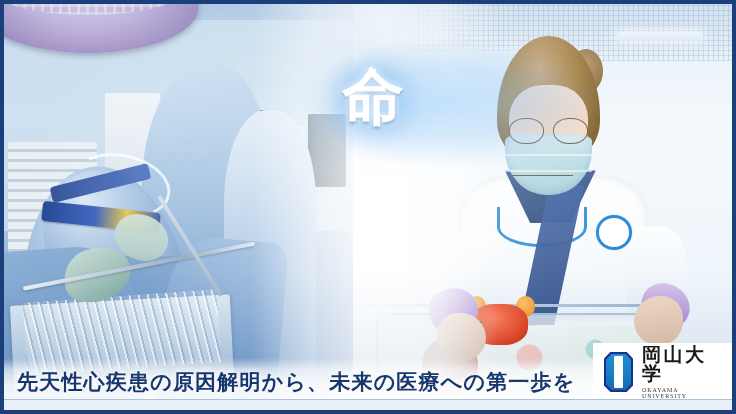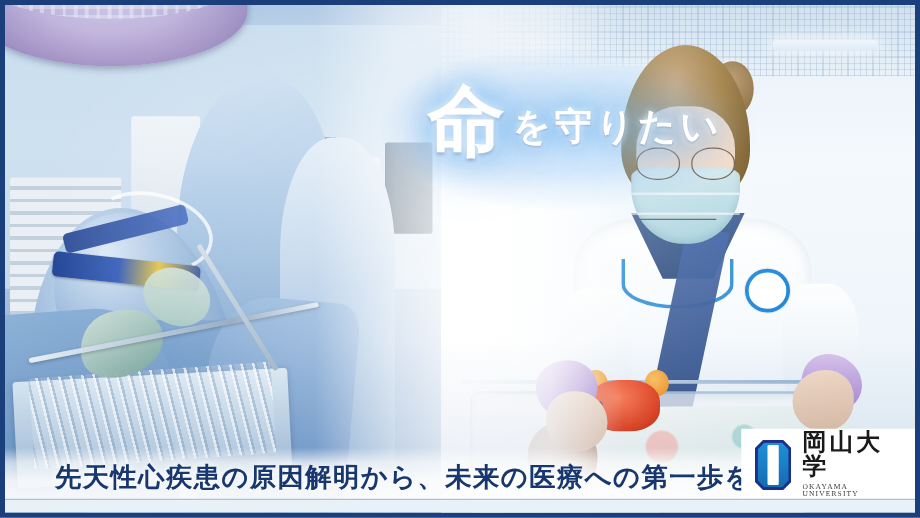--- a/index.html
+++ b/index.html
@@ -391,21 +391,21 @@
   .caption-band{
     position:absolute;left:0;right:0;bottom:10px;height:42px;
     background:linear-gradient(180deg,
       rgba(255,255,255,0) 0%,
       rgba(255,255,255,.62) 28%,
       rgba(255,255,255,.88) 62%,
       rgba(255,255,255,.94) 100%);
     pointer-events:none;
   }
   .caption{
-    position:absolute;left:40px;bottom:14px;
+    position:absolute;left:13px;bottom:14px;
     font-size:21px;font-weight:700;letter-spacing:1.2px;
     color:#17376e;
     font-family:"DejaVu Serif","Liberation Serif",serif;
     text-shadow:0 0 6px rgba(255,255,255,.95),0 0 14px rgba(255,255,255,.8);
     white-space:nowrap;
   }
   .bottom-rule{
     position:absolute;left:0;right:0;bottom:0;height:10px;
     background:#e9f1f8;
     border-top:1px solid rgba(120,155,195,.55);
@@ -533,21 +533,20 @@
     </div>
 
     <div class="blend"></div>
     <div class="tint"></div>
   </div>
 
   <div class="headline">
     <div class="glow-orb"></div>
     <div class="hl-line2">
       <span class="hl-big">命</span>
-      <span class="hl-tail">を守りたい</span>
     </div>
   </div>
 
   <div class="caption-band"></div>
   <div class="caption">先天性心疾患の原因解明から、未来の医療への第一歩を</div>
 
   <div class="logo-panel">
     <div class="logo-mark">
       <div class="outer"></div>
       <div class="inner"></div>

